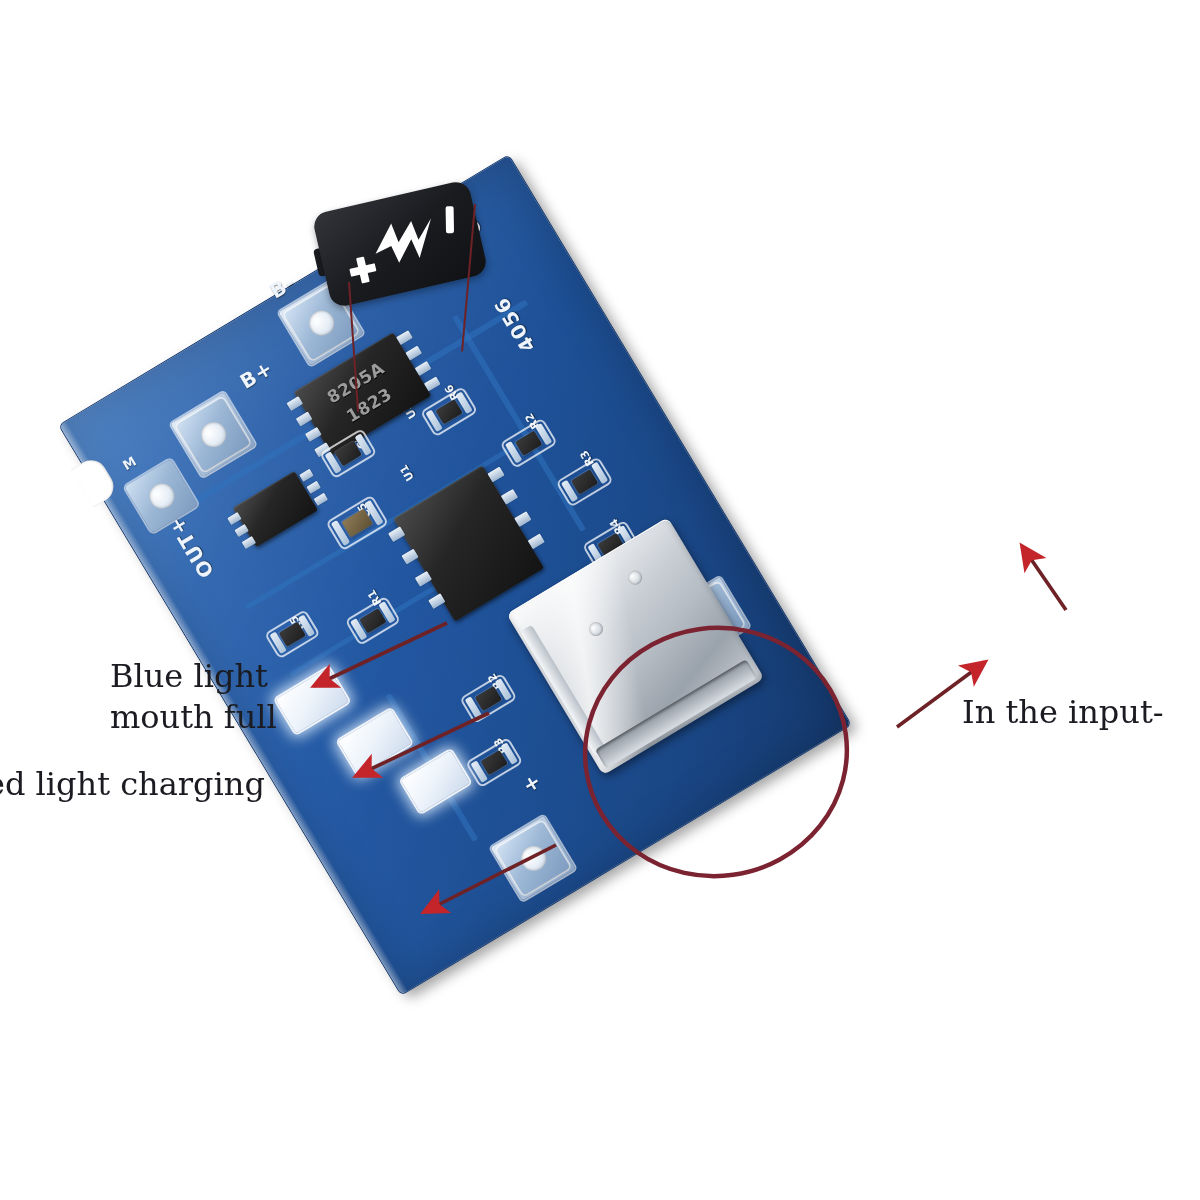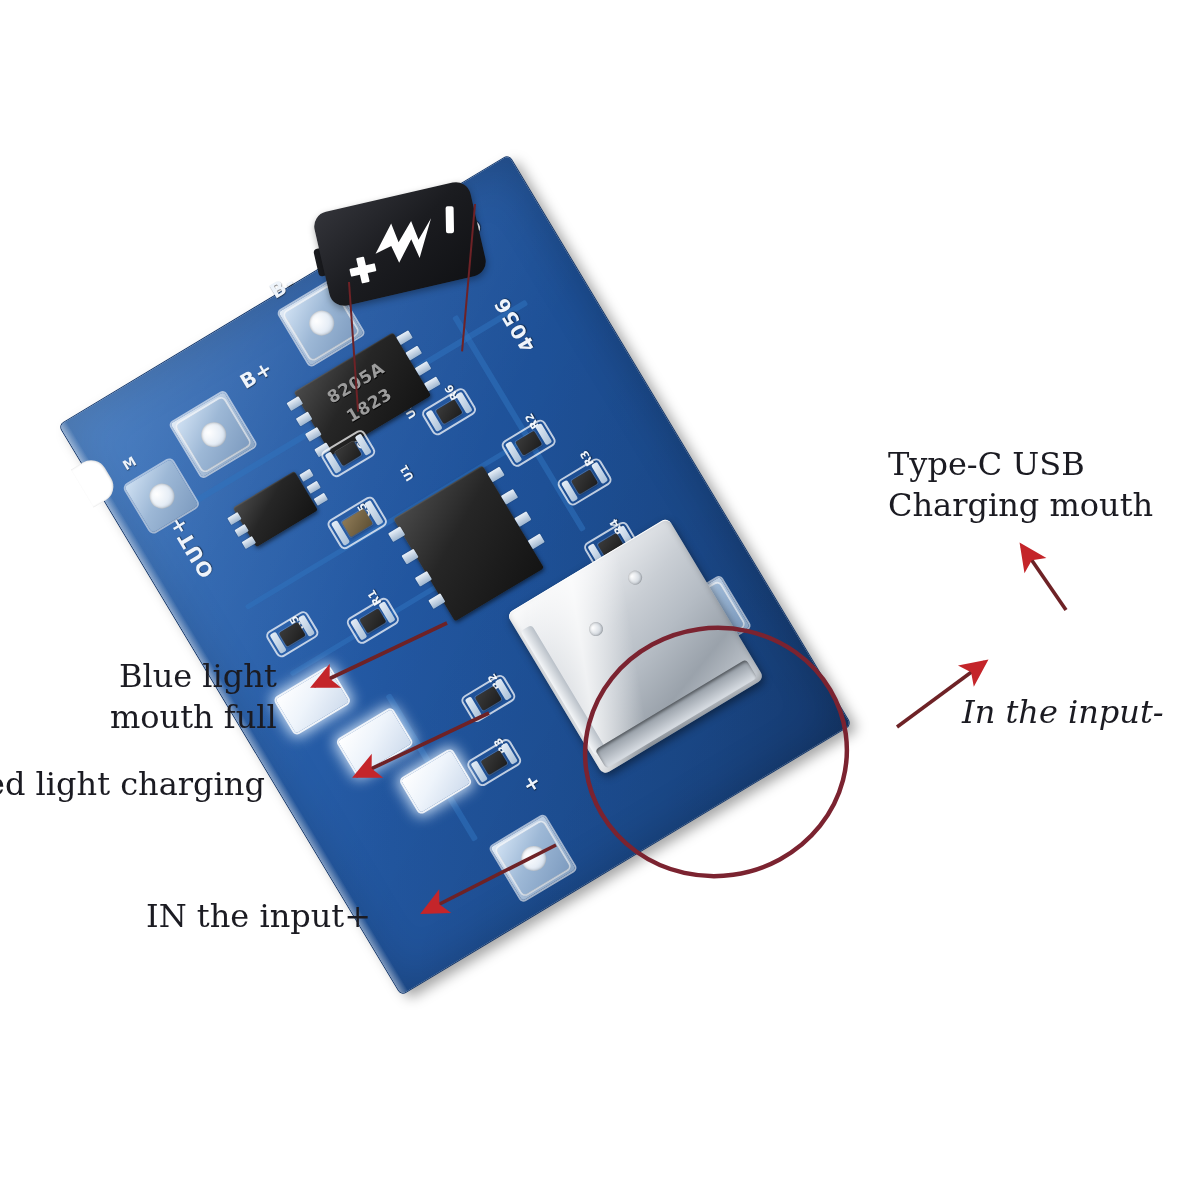--- a/index.html
+++ b/index.html
@@ -336,35 +336,28 @@
 
     <line x1="897" y1="727" x2="985" y2="662" stroke="#6e2226" stroke-width="3.6" marker-end="url(#ah)"></line>
 
     <line x1="447" y1="623" x2="314" y2="686" stroke="#6e2226" stroke-width="3.6" marker-end="url(#ah)"></line>
 
     <line x1="489" y1="713" x2="356" y2="776" stroke="#6e2226" stroke-width="3.6" marker-end="url(#ah)"></line>
 
     <line x1="556" y1="845" x2="424" y2="912" stroke="#6e2226" stroke-width="3.6" marker-end="url(#ah)"></line>
   </svg>
 
-  <div class="anno-text serifish" style="left:888px;top:444px;">
-    <div>Type-C USB</div>
-    <div>Charging mouth</div>
-  </div>
-
-  <div class="anno-text serifish" style="left:962px;top:692px;font-style:italic;">
+
+  <div class="anno-text serifish" style="left:962px;top:692px;">
     <div>In the input-</div>
   </div>
 
-  <div class="anno-text serifish" style="left:110px;top:656px;text-align:right;">
+  <div class="anno-text serifish" style="left:110px;top:656px;text-align:left;">
     <div>Blue light</div>
     <div>mouth full</div>
   </div>
 
   <div class="anno-text serifish" style="left:-14px;top:764px;">
     <div>ed light charging</div>
   </div>
 
-  <div class="anno-text serifish" style="left:146px;top:896px;">
-    <div>IN the input+</div>
-  </div>
 
 </div>
 
 </body></html>

